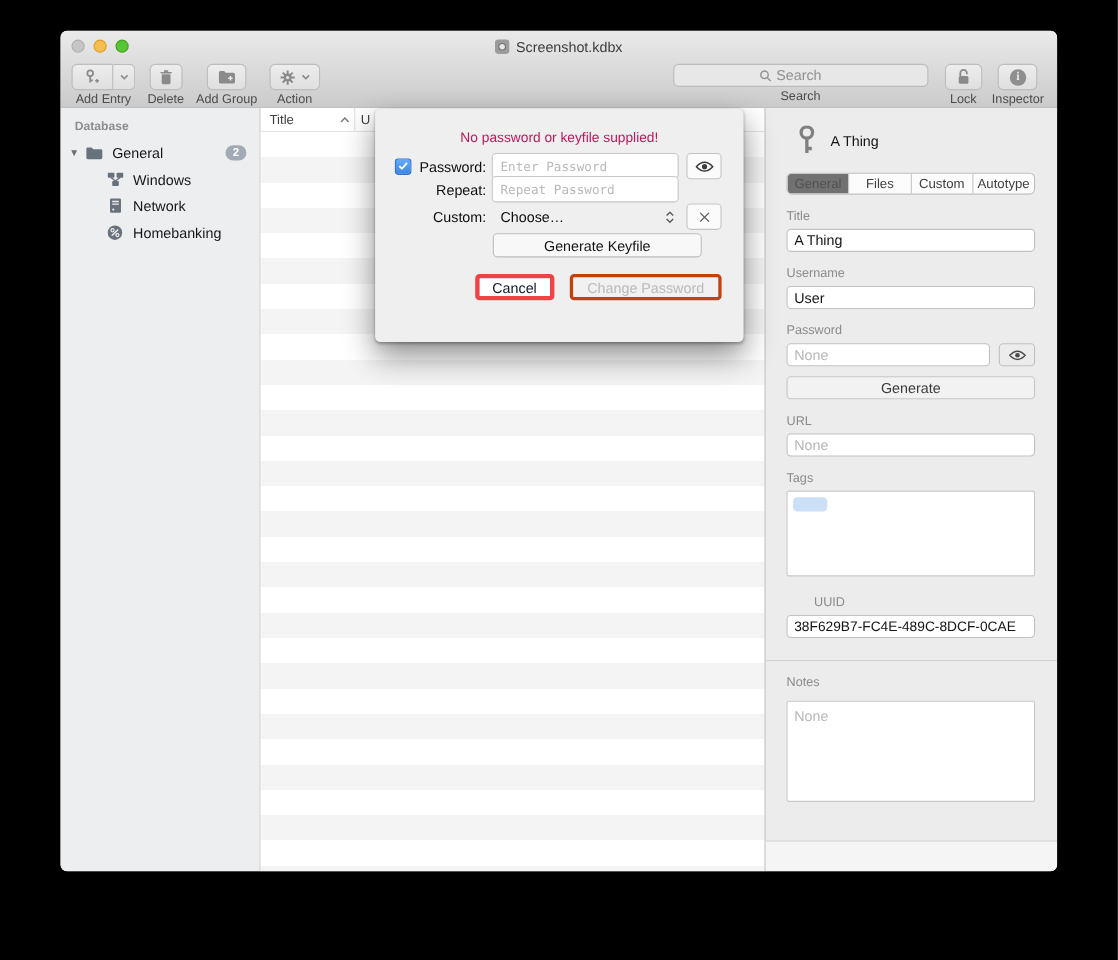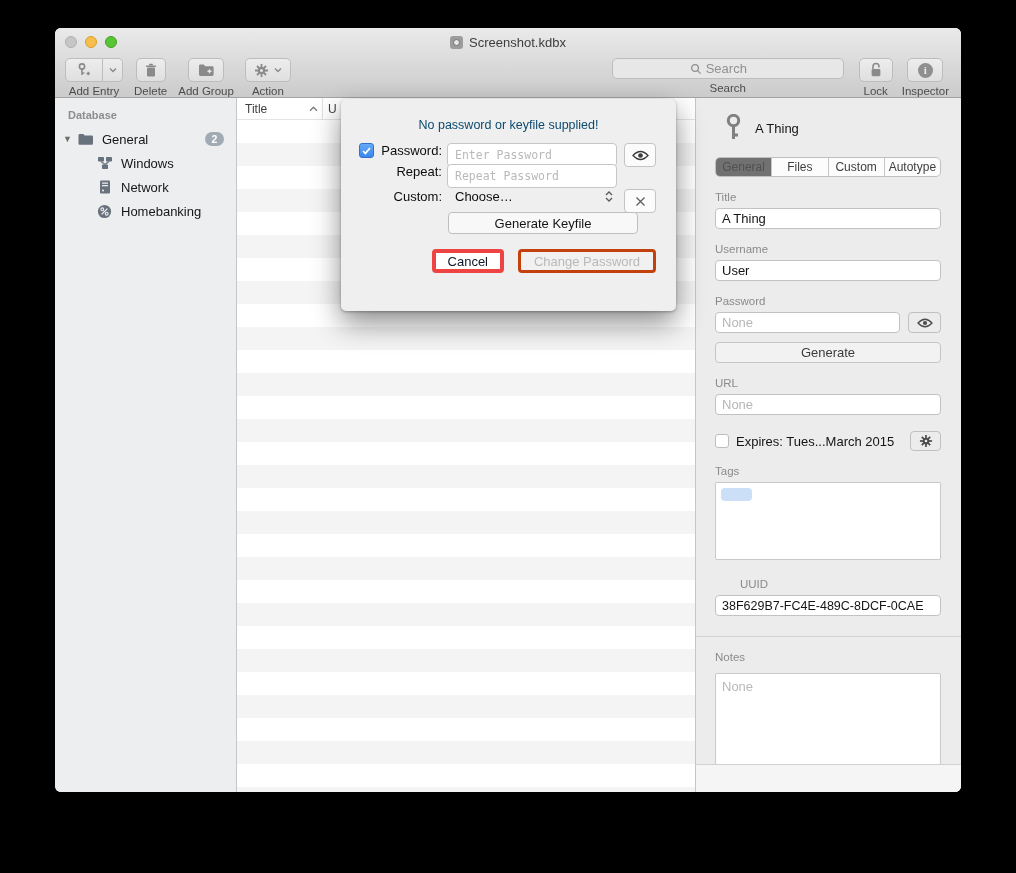--- a/index.html
+++ b/index.html
@@ -113,22 +113,22 @@
     border:1px solid #c9c9c9; border-radius:2px; padding:5px 6px; font-size:13px;
     font-family:inherit; resize:none; outline:none; color:#141414; }
   .notes-box::placeholder { color:#b9b9b9; }
   .insp-footer { position:absolute; left:0; right:0; bottom:0; height:28px;
     background:#f5f5f5; border-top:1px solid #d2d2d2; }
 
   
   .sheet { position:absolute; left:286px; top:1px; width:335px; height:212px;
     background:#efefef; border-radius:5px; z-index:5;
     box-shadow:0 12px 28px rgba(0,0,0,.45), 0 1px 3px rgba(0,0,0,.3); }
-  .sheet-msg { text-align:center; padding-top:19px; font-size:12.5px; color:#0c4a6e; }
-  .s-row { display:flex; align-items:flex-start; padding-left:18px; height:16px; }
+  .sheet-msg { text-align:center; padding-top:19px; font-size:12.5px; color:#be185d; }
+  .s-row { display:flex; align-items:center; padding-left:18px; height:16px; }
   .s-cb-col { width:16px; flex:none; display:flex; align-items:center; }
   .s-label { width:72px; flex:none; text-align:right; padding-right:5px;
     font-size:13px; color:#0d0d0d; }
   .s-field-col { width:170px; flex:none; display:flex; align-items:center; }
   .s-field { width:170px; height:24px; border:1px solid #c6c6c6; border-radius:4px;
     background:#fff; padding:0 7px; outline:none;
     font-family:"DejaVu Sans Mono", monospace; font-size:11.5px; color:#141414; }
   .s-field::placeholder { color:#b9b9b9; }
   .s-btn-col { margin-left:7px; }
   .s-icon-btn { width:32px; height:24px; border:1px solid #c3c3c3; border-radius:4px;
@@ -363,36 +363,20 @@
             <circle cx="8" cy="5" r="2.1" fill="#4c4c4c"></circle>
           </svg>
         </span>
       </div>
 
       <button class="wide-btn">Generate</button>
 
       <div class="f-label">URL</div>
       <input class="field" placeholder="None" style="">
 
-      <div class="expires-row">
-        <span class="cb"></span>
-        <span class="expires-text">Expires: Tues...March 2015</span>
-        <span class="icon-btn gear-btn">
-          <svg width="14" height="14" viewBox="0 0 15 15">
-            <g stroke="#4c4c4c" stroke-width="1.8">
-              <line x1="7.5" y1="1" x2="7.5" y2="14"></line>
-                <line x1="1" y1="7.5" x2="14" y2="7.5"></line>
-              <line x1="3" y1="3" x2="12" y2="12"></line>
-                <line x1="12" y1="3" x2="3" y2="12"></line>
-            </g>
-            <circle cx="7.5" cy="7.5" r="3.6" fill="#4c4c4c"></circle>
-            <circle cx="7.5" cy="7.5" r="1.4" fill="#ececec"></circle>
-          </svg>
-        </span>
-      </div>
 
       <div class="f-label">Tags</div>
       <div class="tags-box">
         <div class="tag-token"></div>
       </div>
 
       <div class="f-label uuid-label">UUID</div>
       <input class="field" style="font-size: 12.5px;" value="38F629B7-FC4E-489C-8DCF-0CAE">
 
       <div class="divider"></div>

